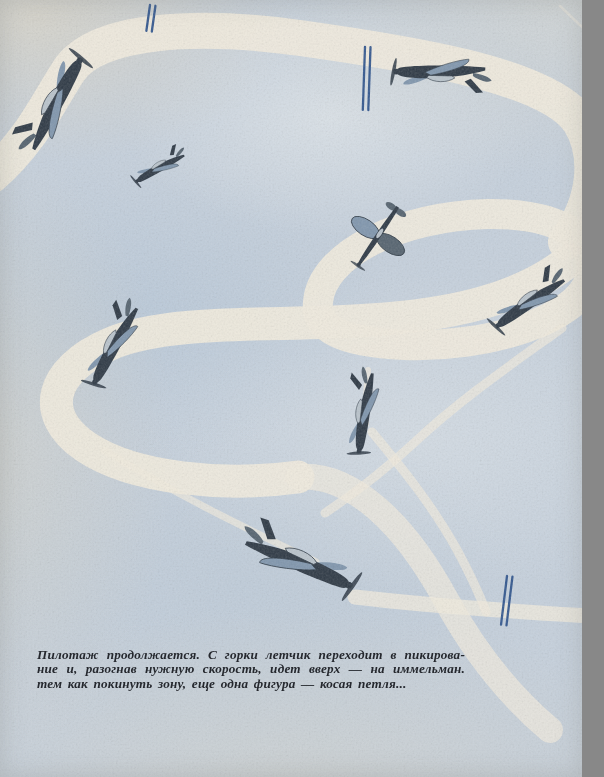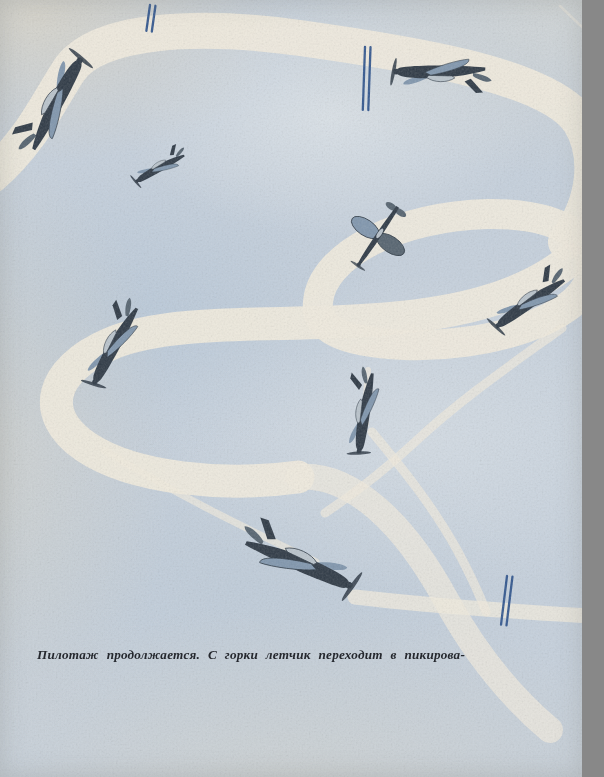--- a/index.html
+++ b/index.html
@@ -105,16 +105,18 @@
         <use href="#plane-side" transform="translate(112 347) rotate(115) scale(0.95 -0.95)"></use>
         <use href="#plane-side" transform="translate(363 415) rotate(95) scale(0.88 -0.88)"></use>
         <use href="#plane-side" transform="translate(303 563) rotate(27) scale(1.25 1.25)"></use>
       </g>
 
     <rect width="604" height="777" filter="url(#grain)"></rect>
   </svg>
 
   <div class="caption">
     <div class="just">Пилотаж продолжается. С горки летчик переходит в пикирова-</div>
+    <div class="just">ние и, разогнав нужную скорость, идет вверх — на иммельман.</div>
+    <div>тем как покинуть зону, еще одна фигура — косая петля...</div>
   </div>
 
   <div class="edge-vignette"></div>
 </div>
 
 </body></html>

